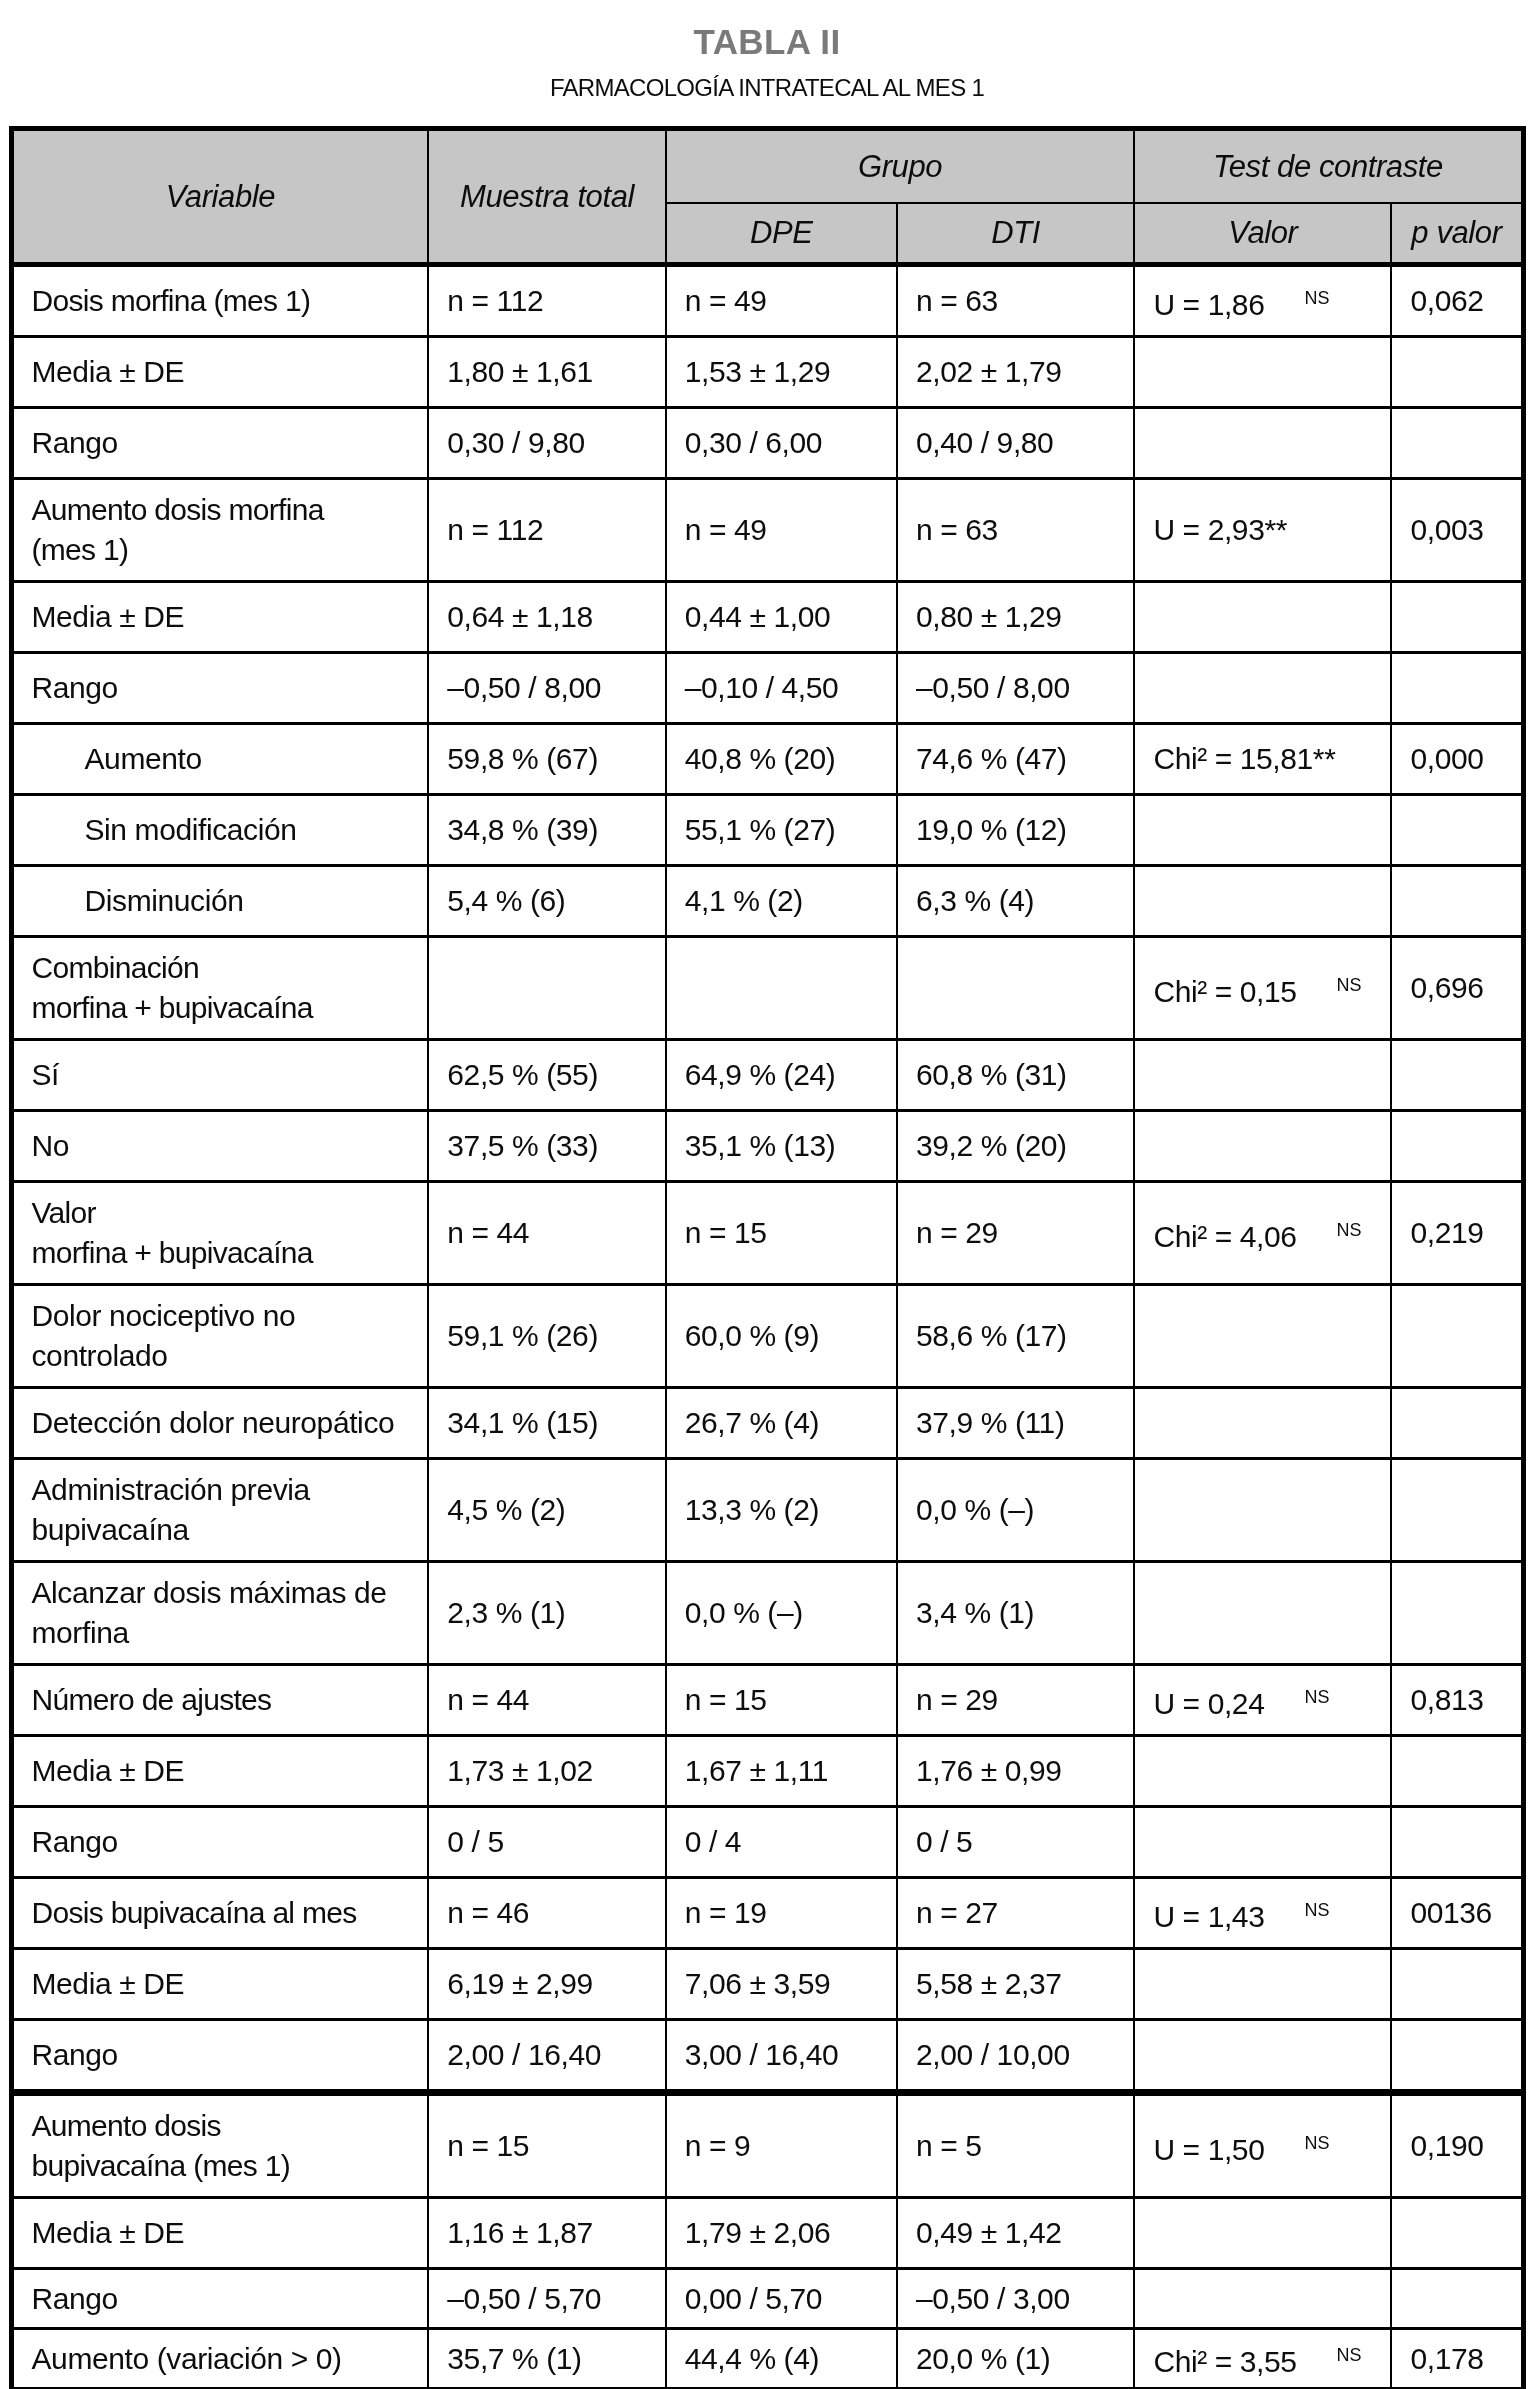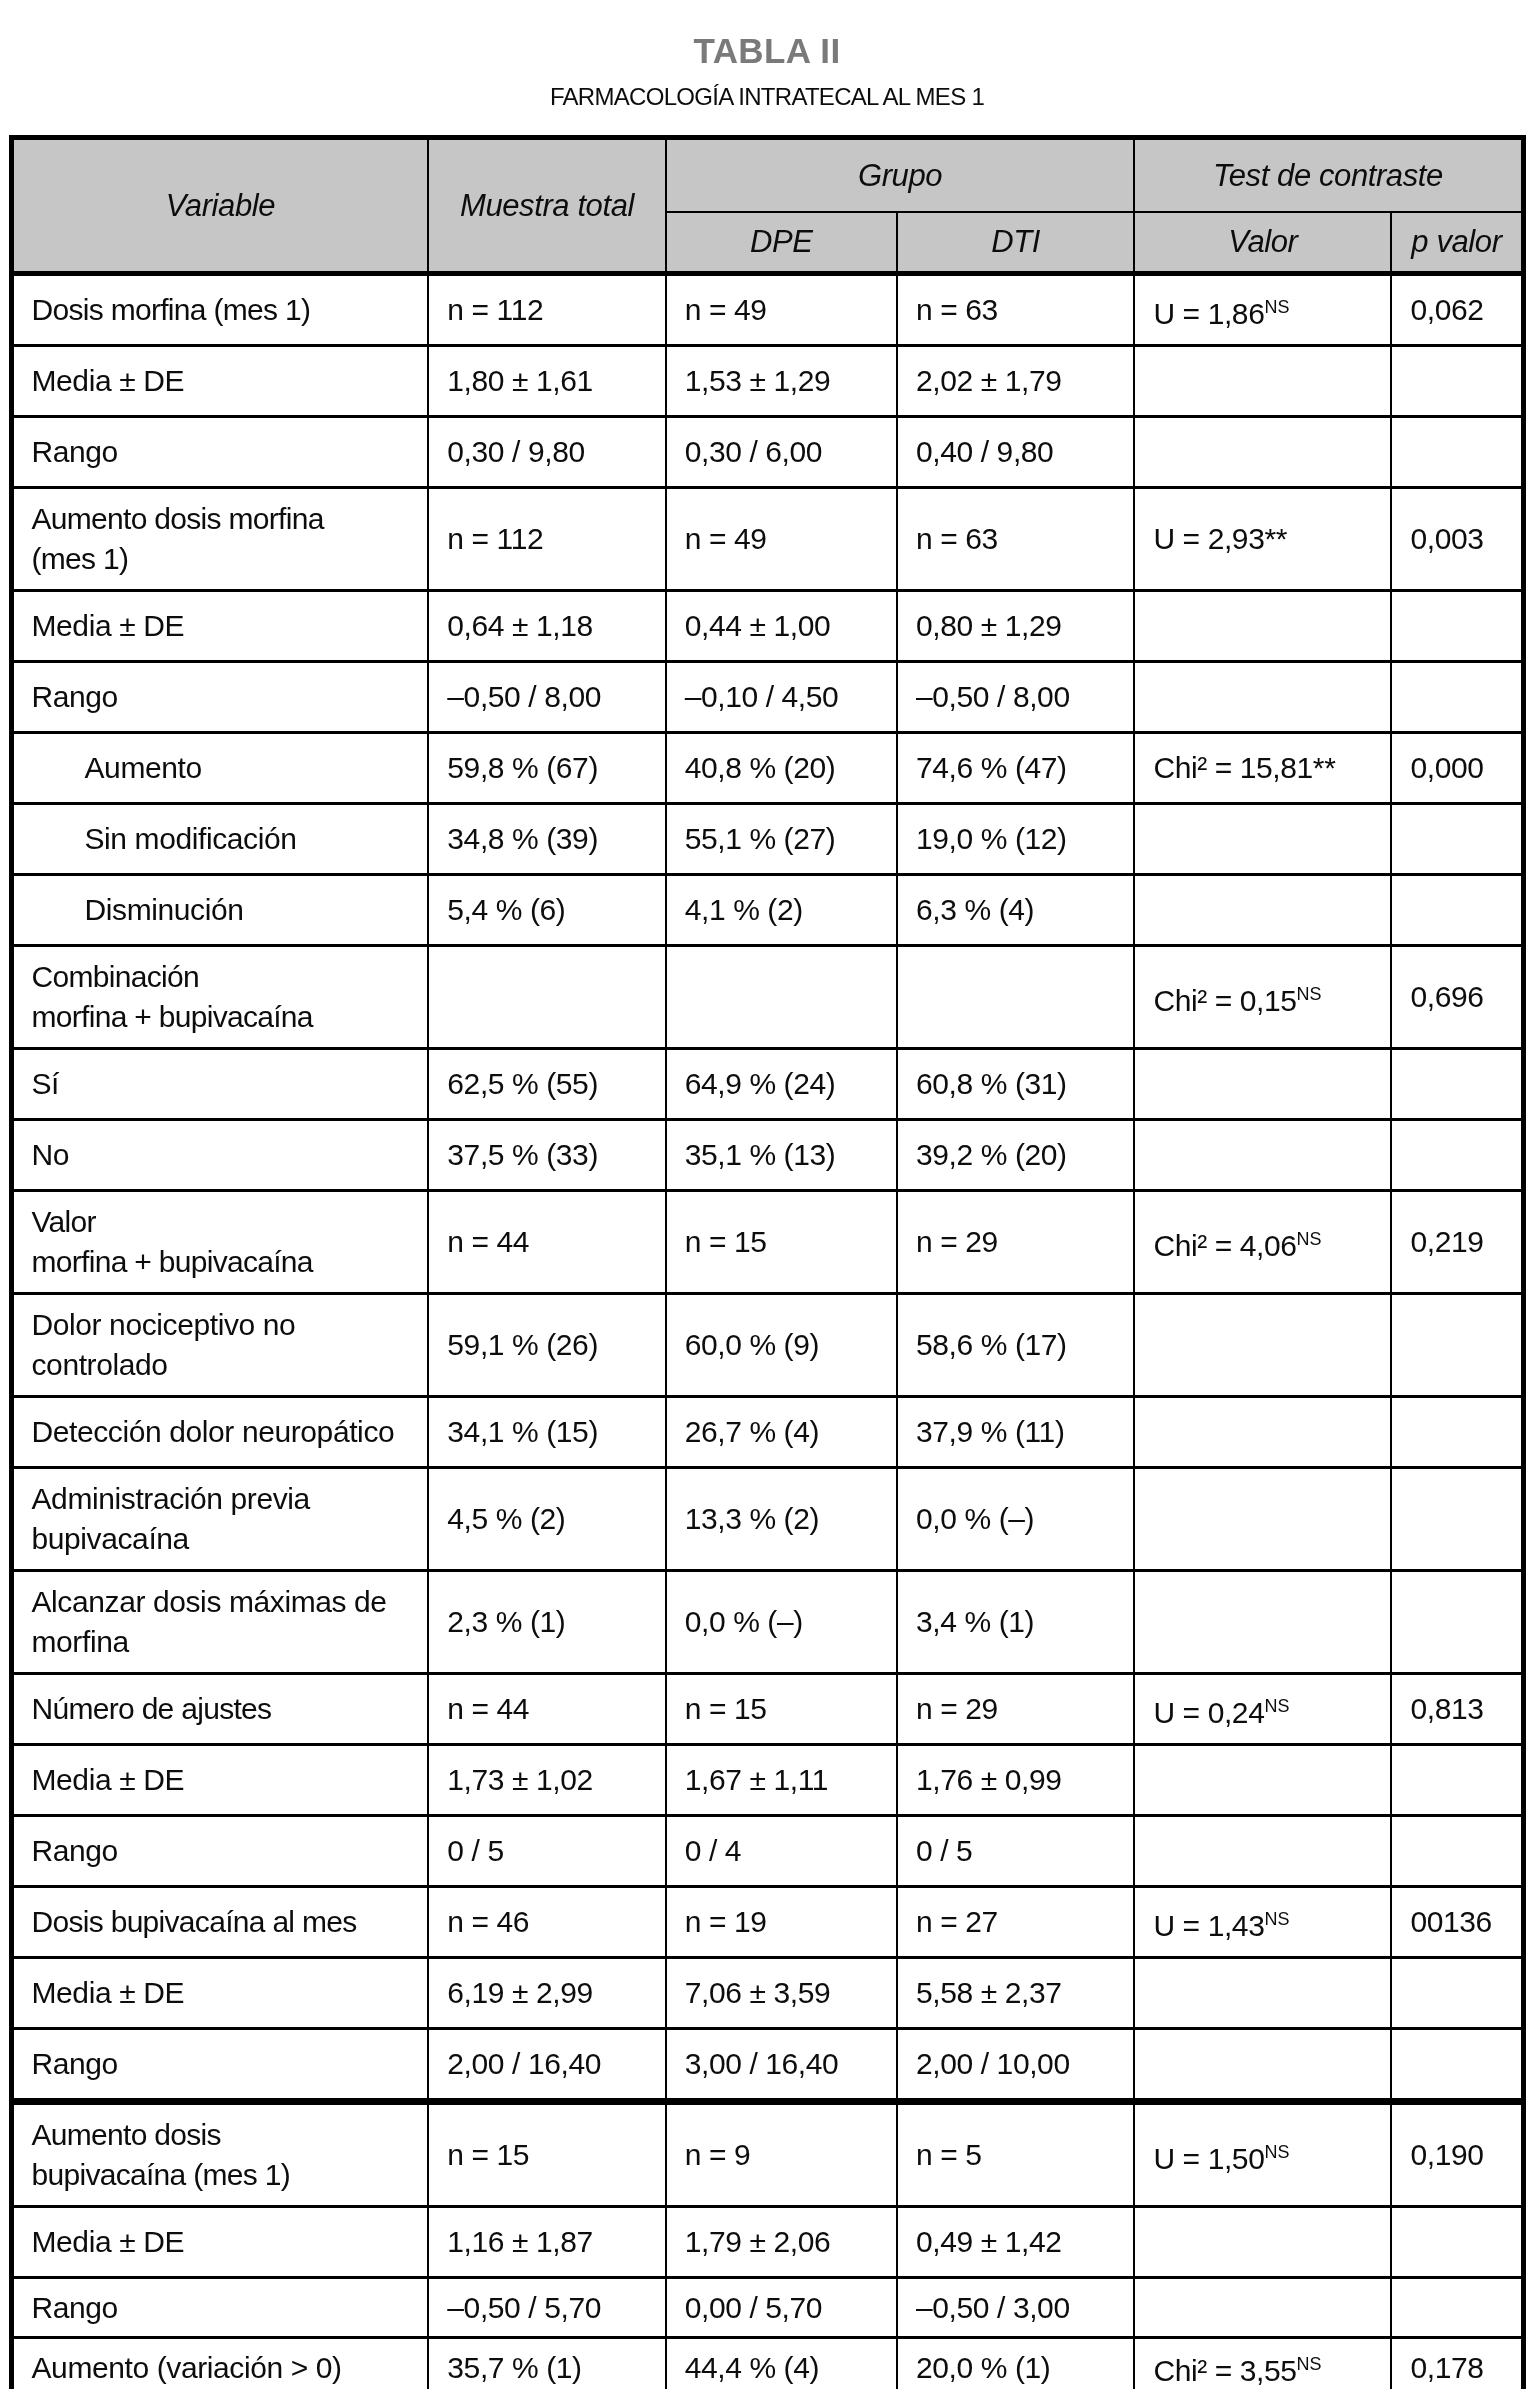--- a/index.html
+++ b/index.html
@@ -11,21 +11,21 @@
   }
   body { width: 1534px; }
 
   .page { padding: 10.4px 0 22px 0; }
 
   .title-block { text-align: center; letter-spacing: 0.4px; }
   .title-1 {
     font-size: 35px;
     font-weight: bold;
     color: #7a7a7a;
-    margin-top: 21px;
+    margin-top: 12px;
   }
   .title-2 {
     font-size: 24px;
     font-weight: 500;
     color: #0d0d0d;
     margin-top: 12px;
     letter-spacing: -0.7px;
   }
 
   table.main {
@@ -76,20 +76,21 @@
   tr.r-double td { height: 91px; }
   tr.r-short  td { height: 48px; }
 
   td.var.bold { font-weight: normal; letter-spacing: -0.7px; }
   td.var.indent { padding-left: 71px; }
 
   tbody sup {
     font-size: 18px;
     vertical-align: super;
     letter-spacing: 0;
+    margin-left: 40px;
   }
 </style>
 </head>
 <body>
 
 <div class="page">
 
   <div class="title-block">
     <div class="title-1">TABLA II</div>
     <div class="title-2">FARMACOLOGÍA INTRATECAL AL MES 1</div>

